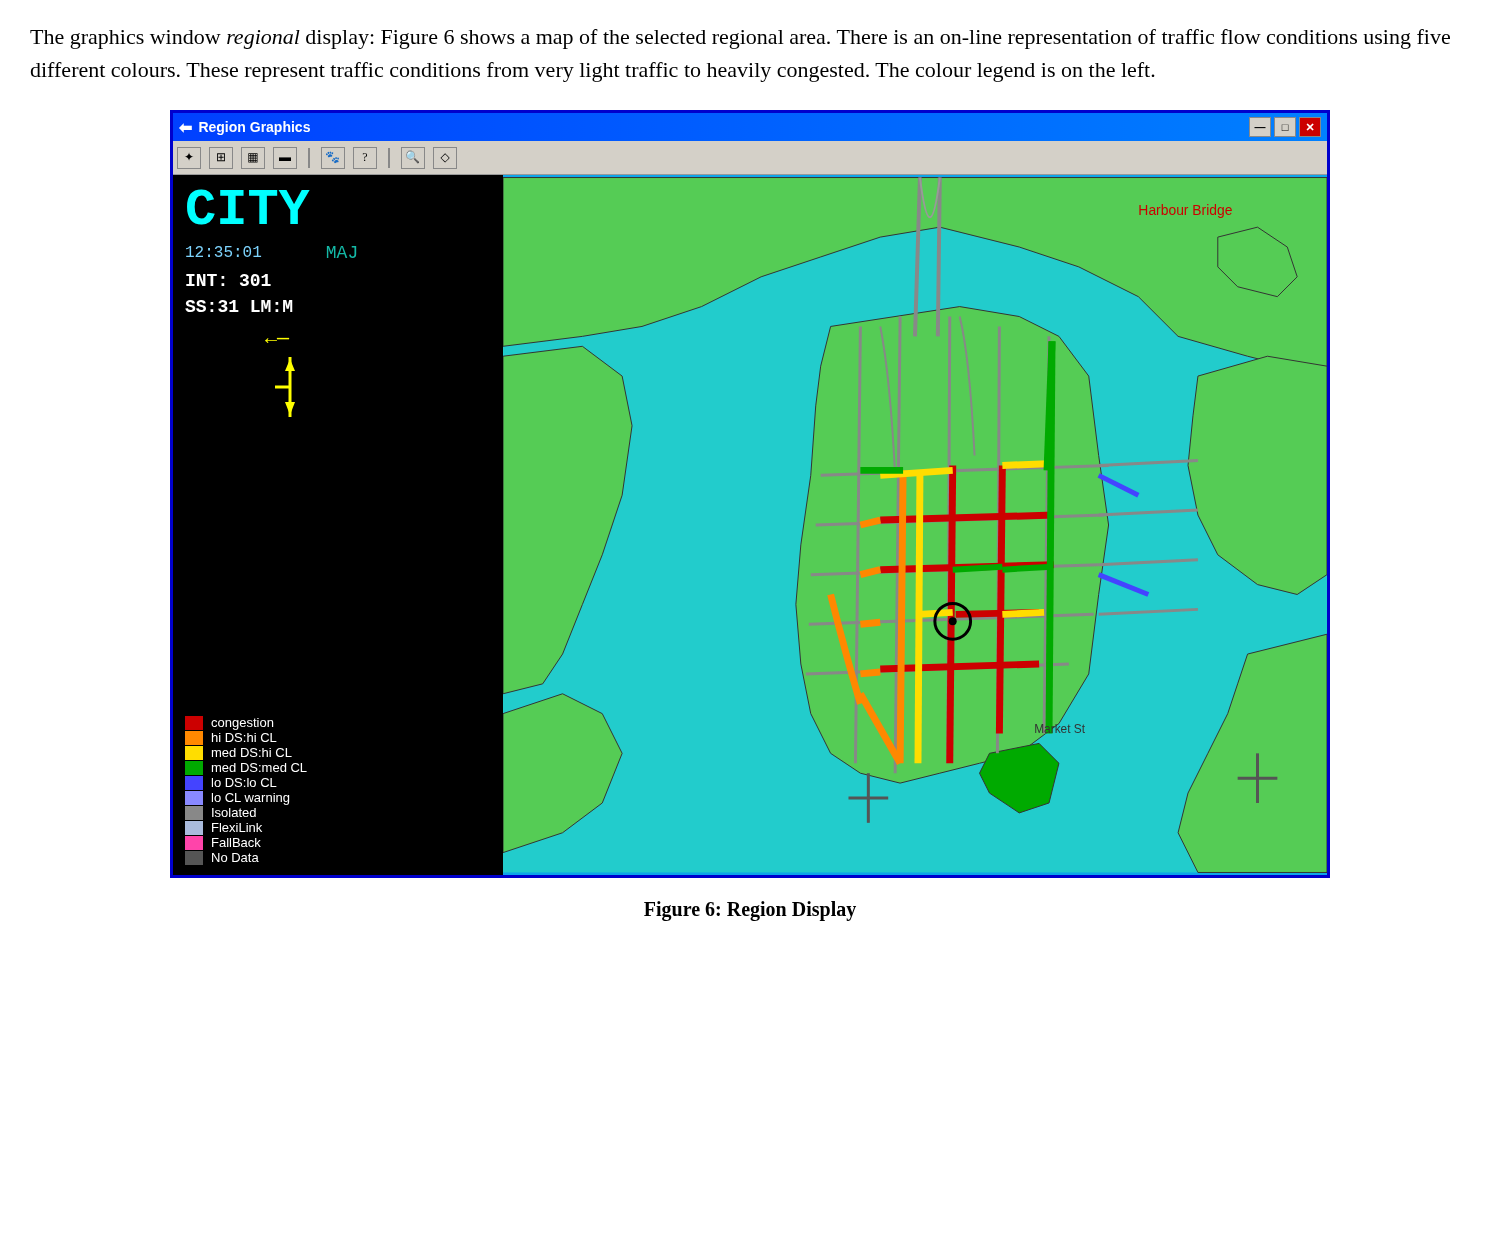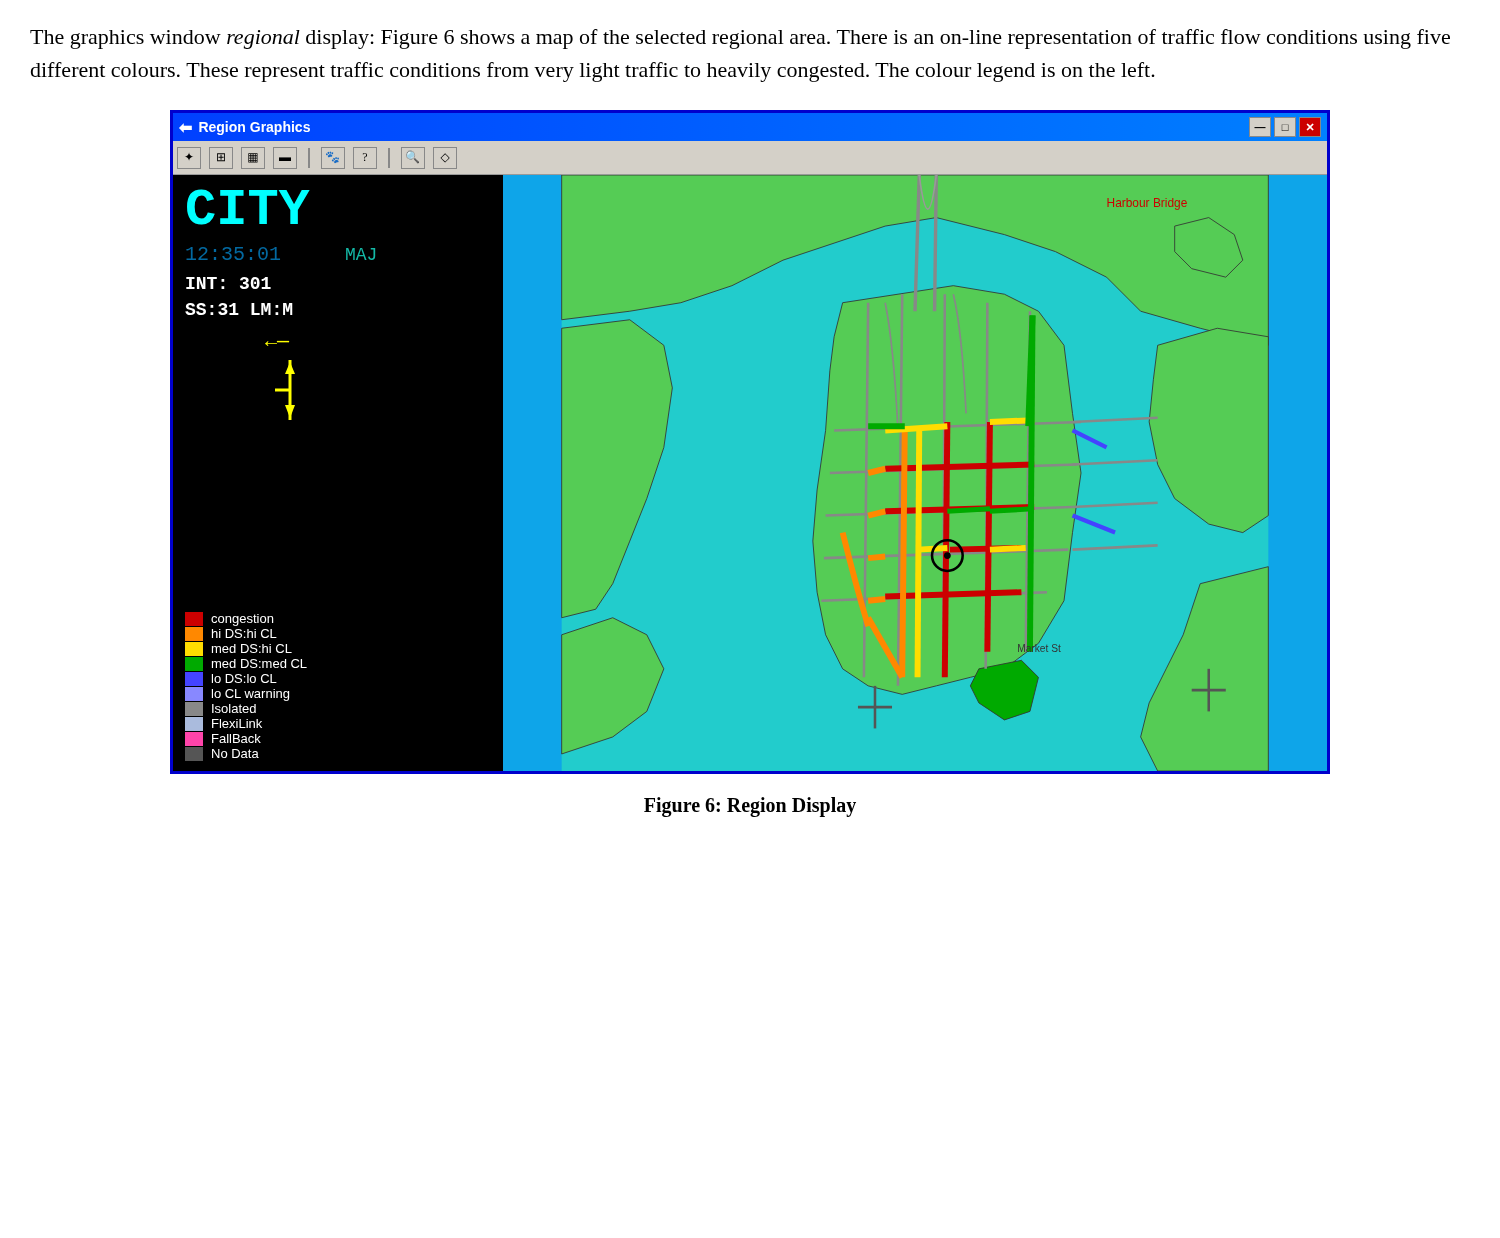--- a/index.html
+++ b/index.html
@@ -87,21 +87,21 @@
     }
     .toolbar-separator {
       width: 2px;
       height: 20px;
       background: #888;
       margin: 0 3px;
     }
 
     .content-area {
       display: flex;
-      height: 596px;
+      height: 700px;
     }
 
     .sidebar {
       width: 330px;
       min-width: 330px;
       background: #000;
       color: white;
       font-family: "Courier New", monospace;
       padding: 10px 12px;
       display: flex;
@@ -118,22 +118,22 @@
       margin-bottom: 6px;
     }
 
     .time-row {
       display: flex;
       align-items: center;
       gap: 16px;
       margin-bottom: 8px;
     }
     .time-value {
-      color: #0369a1;
-      font-size: 20px;
+      color: #7dd3fc;
+      font-size: 16px;
       text-align: right;
     }
     .maj-label {
       color: #14b8a6;
       font-size: 18px;
       font-family: "Courier New", monospace;
       padding-left: 48px;
     }
 
     .info-row {

